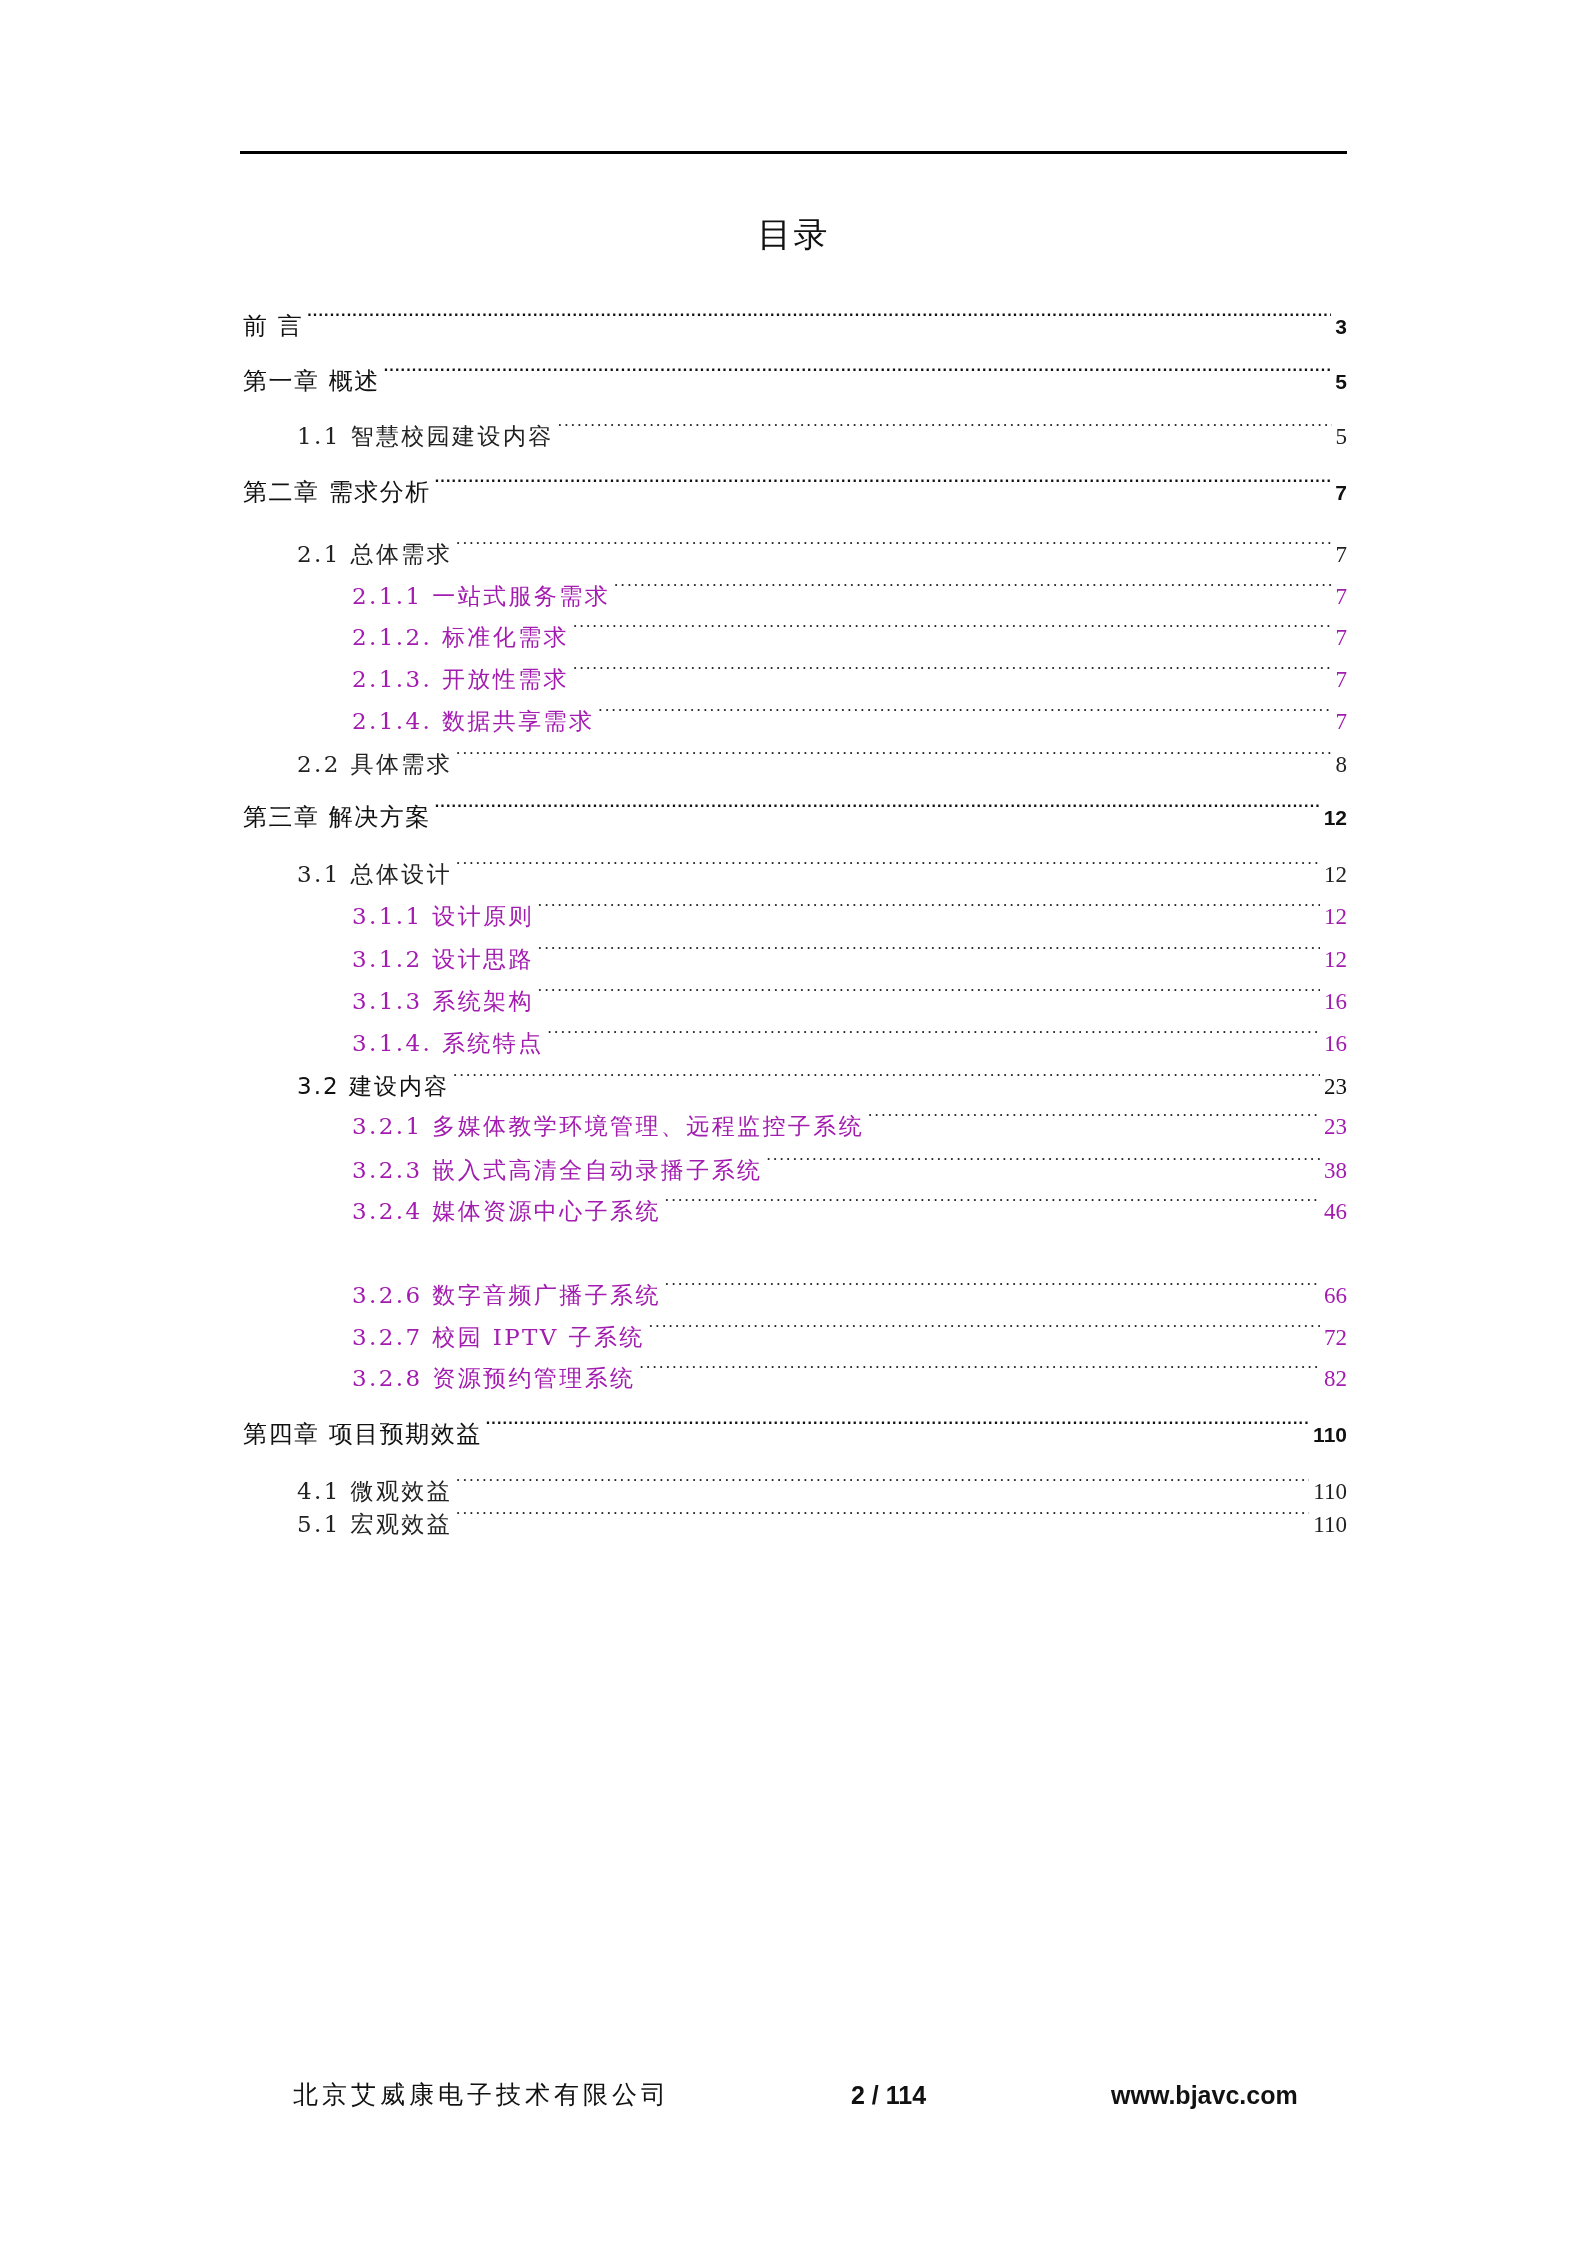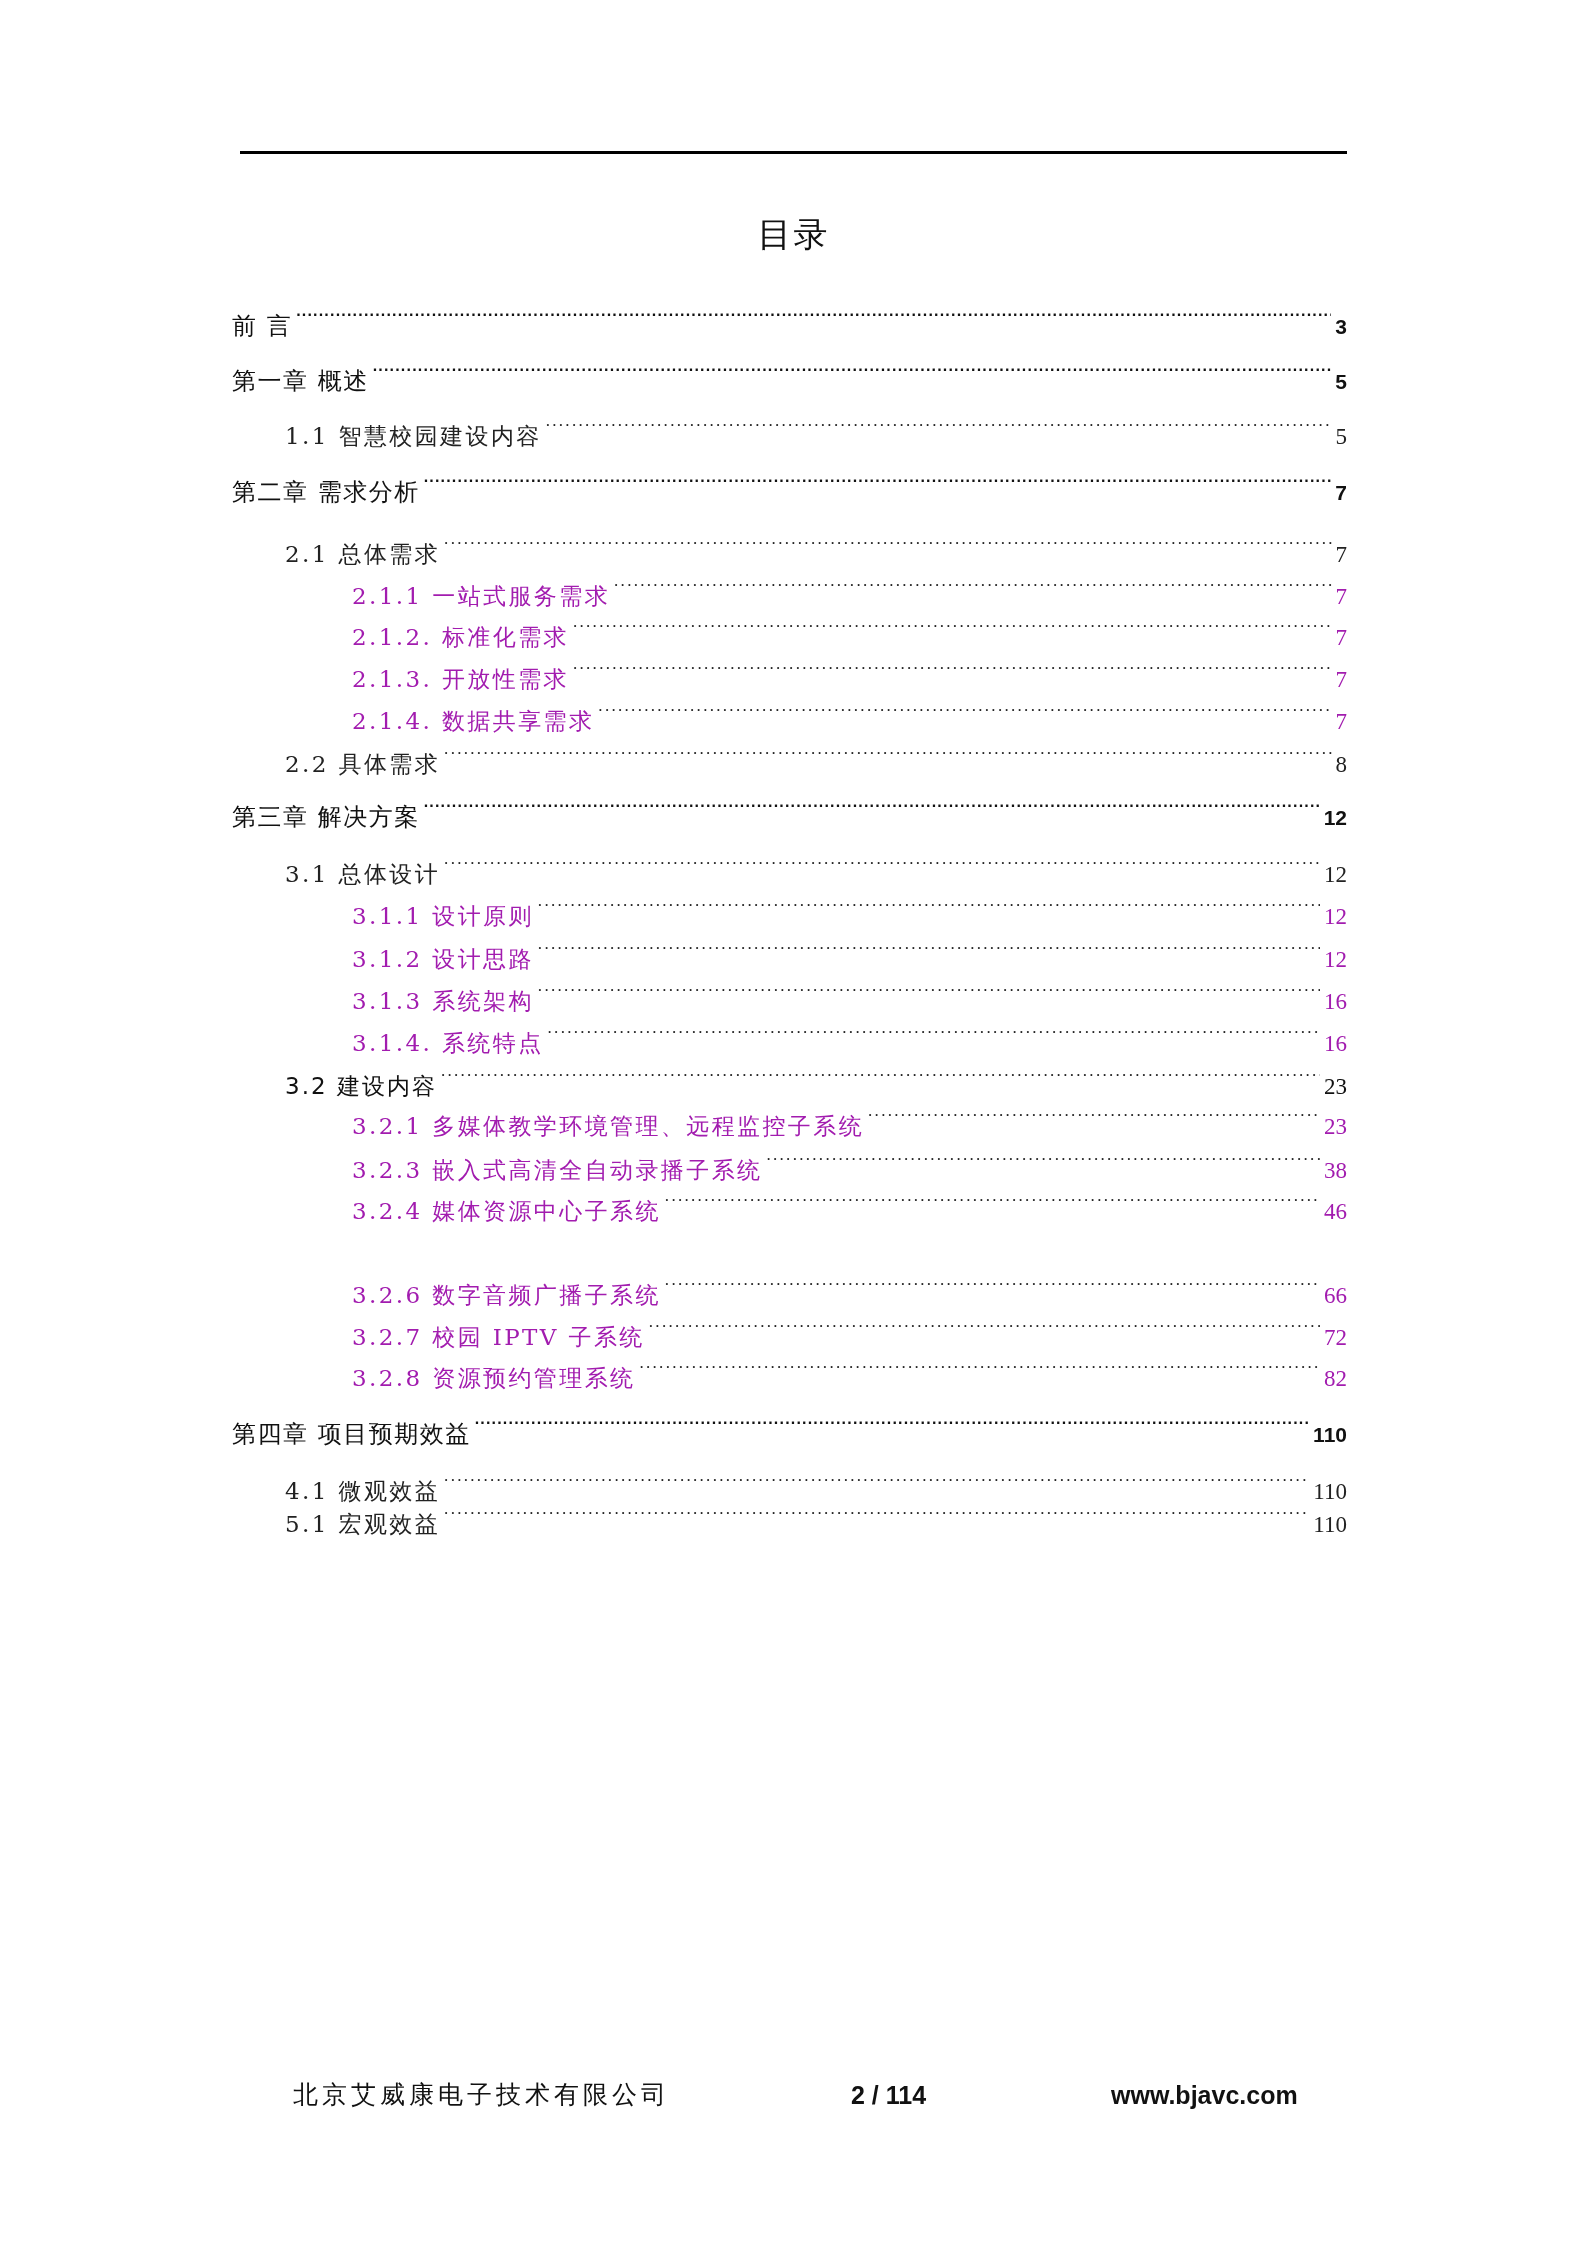--- a/index.html
+++ b/index.html
@@ -27,25 +27,25 @@
   .toc-row .label { flex: 0 0 auto; padding-right: 2px; }
   .toc-row .leader {
     flex: 1 1 auto; overflow: hidden; height: 34px; position: relative; margin: 0 4px 0 2px;
   }
   .toc-row .leader::after {
     content: "......................................................................................................................................................................................................................................................................................................................................................";
     position: absolute; left: 0; bottom: 6px; white-space: nowrap; letter-spacing: 1.6px;
   }
   .toc-row .page-num { flex: 0 0 auto; }
 
-  .lvl-1 { left: 232px; font-family: "DejaVu Sans", sans-serif; font-size: 24px; letter-spacing: 1.5px; }
+  .lvl-1 { left: 243px; font-family: "DejaVu Sans", sans-serif; font-size: 24px; letter-spacing: 1.5px; }
   .lvl-1 .leader::after { font-family: "Liberation Sans", sans-serif; font-weight: bold; font-size: 16px; letter-spacing: 1.2px; color: #111; }
   .lvl-1 .page-num { font-family: "Liberation Sans", sans-serif; font-weight: bold; font-size: 21px; letter-spacing: 0; }
 
-  .lvl-2 { left: 285px; font-family: "DejaVu Serif", serif; font-size: 23px; letter-spacing: 2.4px; color: #222; text-align: right; }
+  .lvl-2 { left: 297px; font-family: "DejaVu Serif", serif; font-size: 23px; letter-spacing: 2.4px; color: #222; text-align: right; }
   .lvl-2.strong { font-family: "DejaVu Sans", sans-serif; color: #111; letter-spacing: 2px; }
   .lvl-3 { left: 352px; font-family: "DejaVu Serif", serif; font-size: 23px; letter-spacing: 2.4px; color: #a21caf; }
   .lvl-2 .leader::after, .lvl-3 .leader::after { font-family: "Liberation Serif", serif; font-size: 17px; letter-spacing: 2.3px; color: #222; }
   .lvl-2 .page-num, .lvl-3 .page-num { font-family: "Liberation Serif", serif; font-size: 23px; letter-spacing: 0; }
 
   .footer { position: absolute; top: 2078px; height: 34px; line-height: 34px; white-space: nowrap; }
   .footer-company { left: 293px; font-family: "DejaVu Sans", sans-serif; font-size: 25px; letter-spacing: 4px; color: #111; font-weight: 300; }
   .footer-page { left: 851px; font-family: "Liberation Sans", sans-serif; font-weight: bold; font-size: 25px; color: #111; }
   .footer-url { left: 1111px; font-family: "Liberation Sans", sans-serif; font-size: 25px; color: #111; font-weight: bold; }
 </style>

